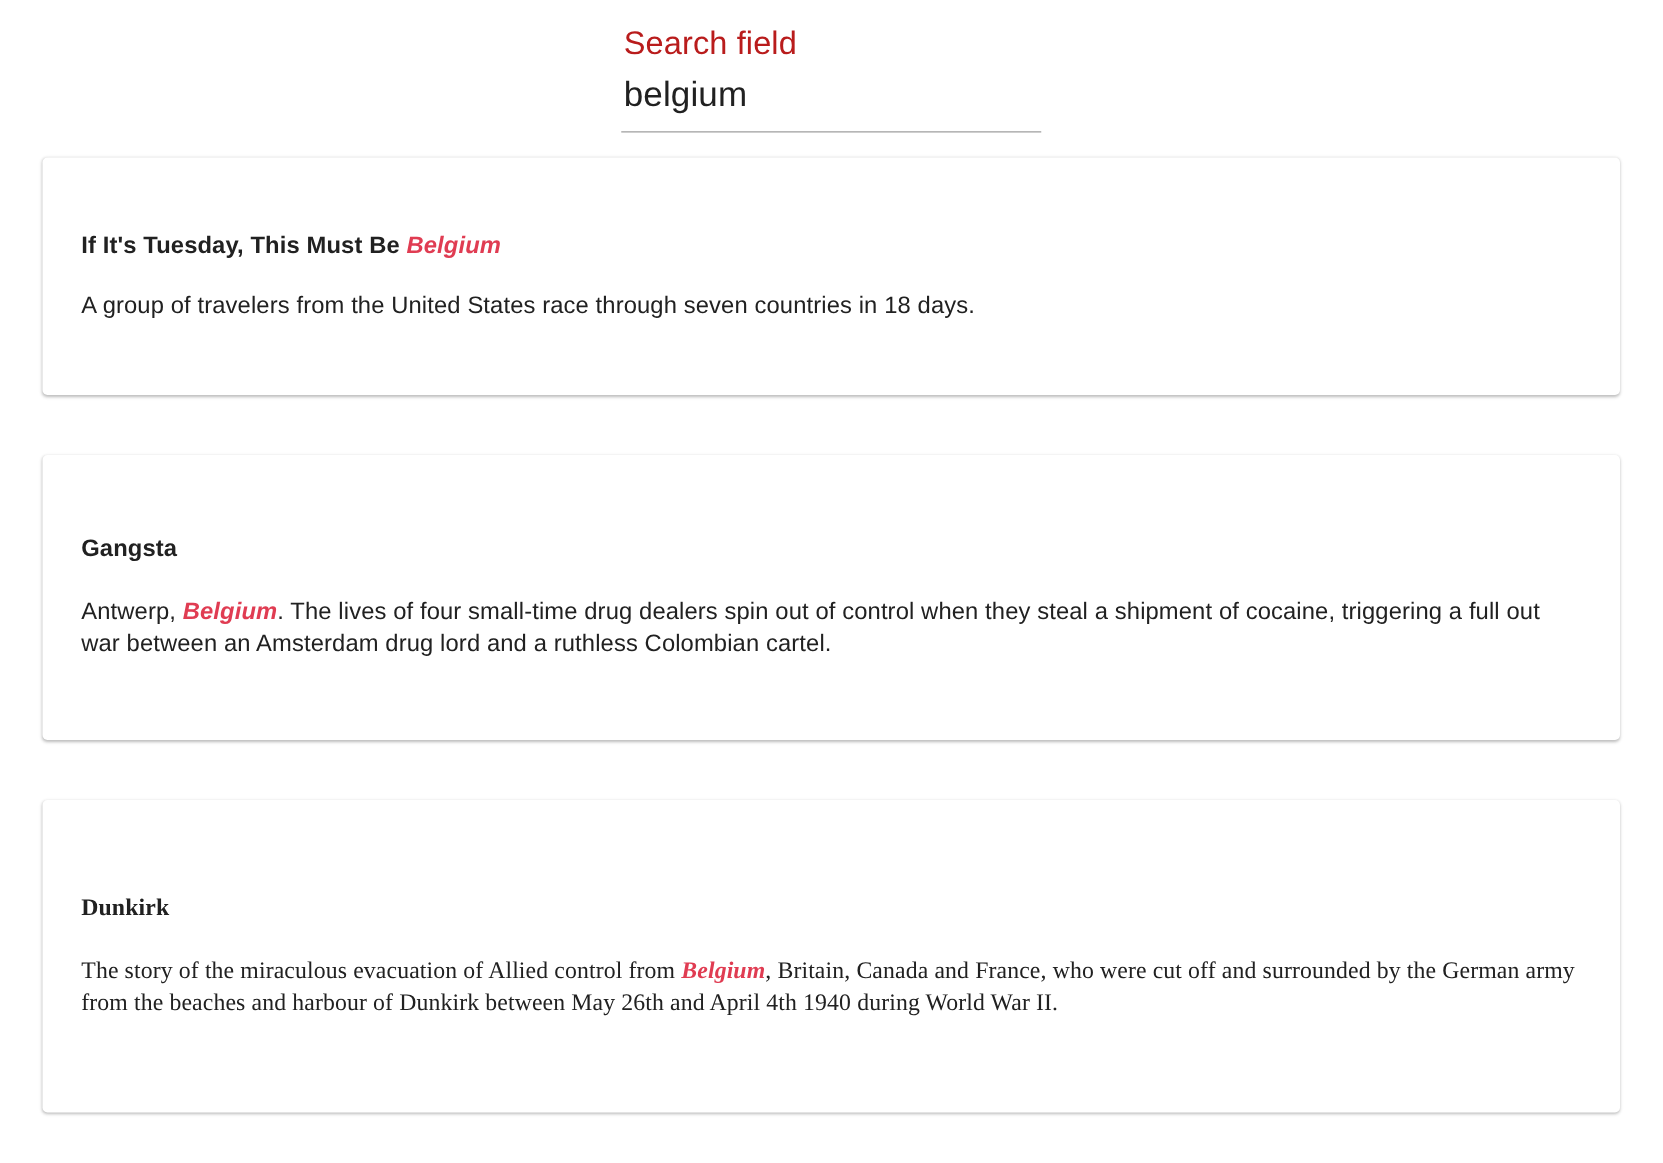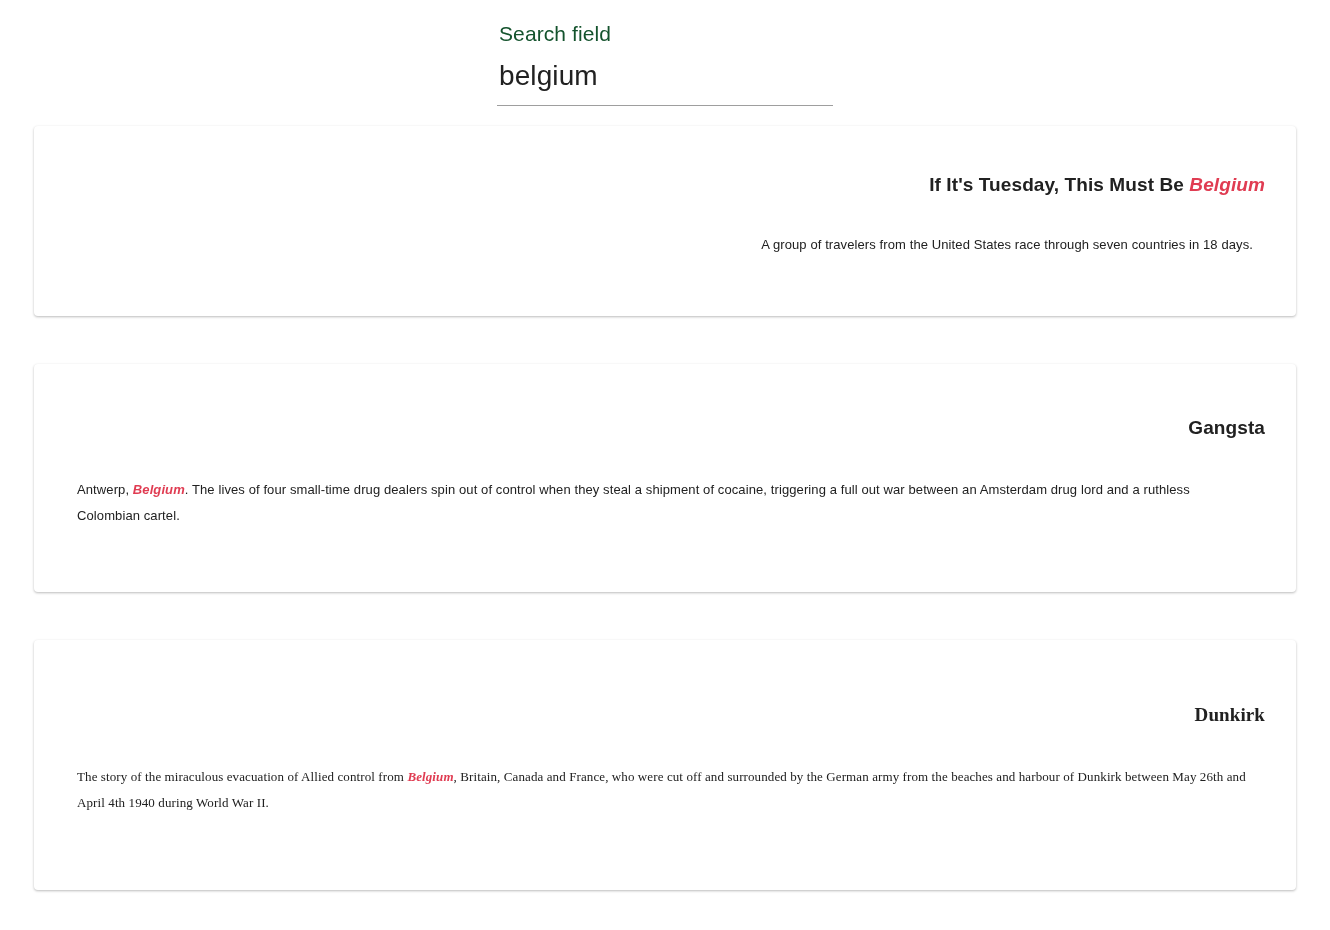--- a/index.html
+++ b/index.html
@@ -20,22 +20,22 @@
     overflow: hidden;
   }
 
   
   .search-wrap {
     width: 336px;
     margin: 0 auto;
     padding-top: 20px;
   }
   .search-label {
-    font-size: 21px;
-    color: #14532d;
+    font-size: 26px;
+    color: #b91c1c;
     line-height: 28px;
     padding-left: 2px;
     letter-spacing: 0.1px;
   }
   .search-input {
     display: block;
     width: 336px;
     border: none;
     border-bottom: 1px solid #9e9e9e;
     outline: none;
@@ -57,37 +57,36 @@
   .card {
     background: #ffffff;
     border-radius: 4px;
     box-shadow: 0 1px 3px rgba(0,0,0,0.18), 0 1px 2px rgba(0,0,0,0.10);
     padding: 30px 31px 30px 31px;
     margin-bottom: 48px;
     min-height: 160px;
     display: flex;
     flex-direction: column;
     justify-content: center;
-    align-items: flex-end;
   }
   .card:last-child { margin-bottom: 0; font-family: Liberation Serif, serif; }
 
   .card-title {
     font-size: 19px;
     font-weight: bold;
     line-height: 26px;
     color: #212121;
     margin: 0 0 24px 0;
     letter-spacing: 0.1px;
   }
   .card-desc {
-    font-size: 13px;
+    font-size: 19px;
     line-height: 26px;
     color: #212121;
-    margin: 12px;
+    margin: 0;
     letter-spacing: 0.1px;
   }
   .card-1 .card-title { margin-bottom: 22px; }
   .card-1 { min-height: 190px; padding-top: 36px; padding-bottom: 36px;}
   .card-2 { min-height: 228px; }
   .card-3 { min-height: 250px; }
 
   .hl {
     color: #e03c52;
     font-weight: bold;

